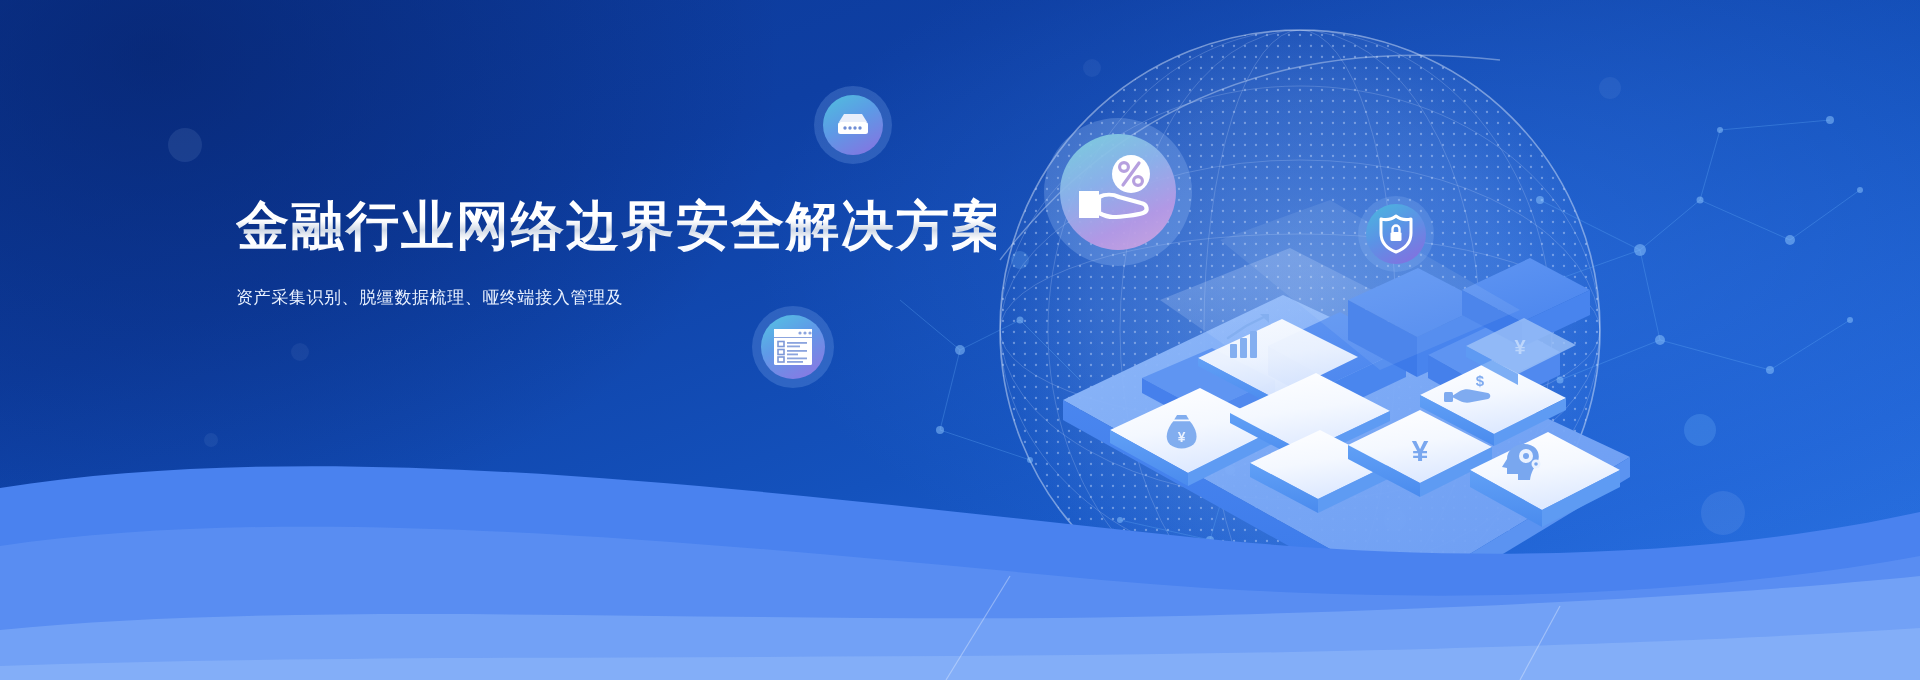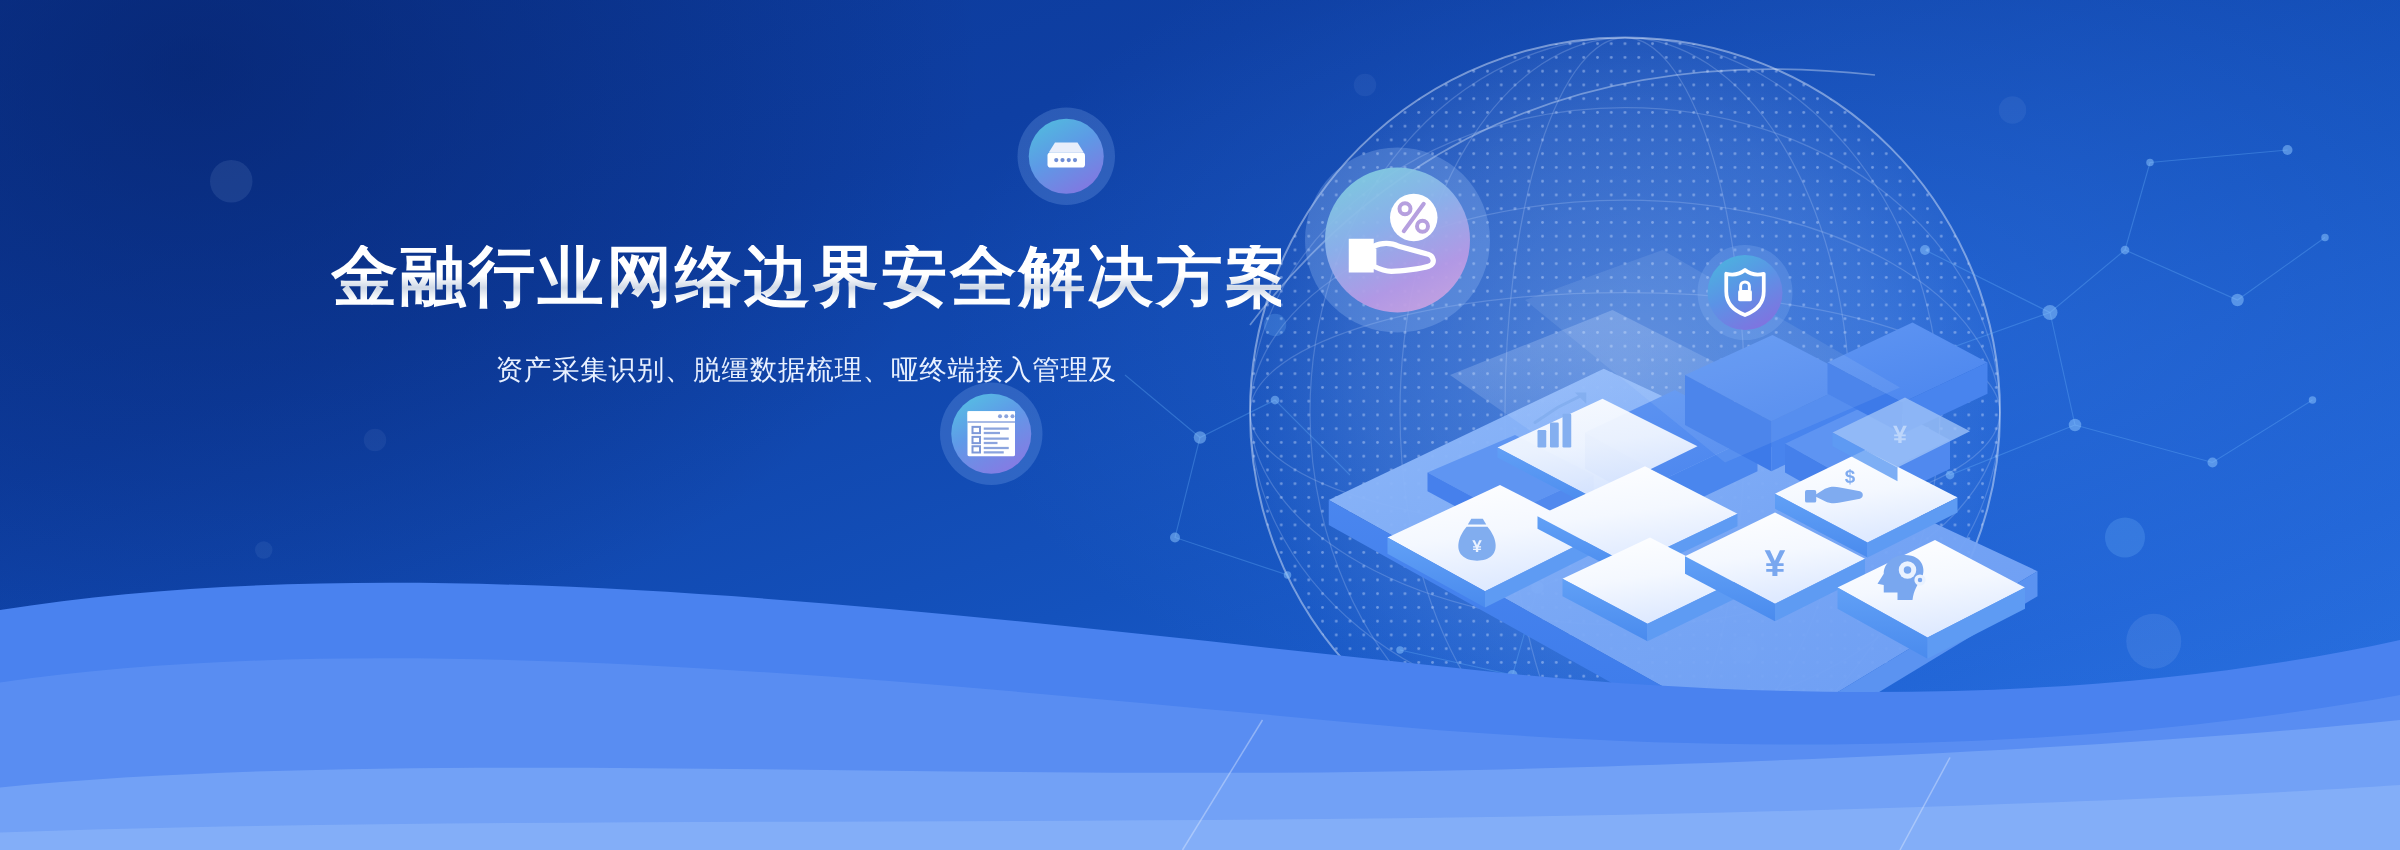--- a/index.html
+++ b/index.html
@@ -32,46 +32,44 @@
     border-radius: 50%;
     background: rgba(190,216,255,0.34);
   }
 
   
   .waves { position: absolute; left: 0; right: 0; bottom: 0; height: 300px; }
 
   
   .copy {
     position: absolute;
-    left: 265px;
+    left: 236px;
     top: 196px;
     width: 760px;
-    font-family: Liberation Mono, monospace;
   }
   .title {
     font-size: 53px;
     line-height: 1.12;
     font-weight: 700;
     letter-spacing: 2px;
     margin: 0 0 26px 0;
     background: linear-gradient(180deg, #ffffff 0%, #ffffff 42%, #cfd8e6 58%, #ffffff 74%, #f2f6ff 100%);
     -webkit-background-clip: text;
     background-clip: text;
     color: transparent;
     -webkit-text-fill-color: transparent;
     text-shadow: none;
     white-space: nowrap;
   }
   .subtitle {
     margin: 0;
     color: #e9f1ff;
-    font-size: 22px;
+    font-size: 17px;
     line-height: 34px;
     letter-spacing: 0.6px;
-    text-align: center;
   }
   .subtitle .line { display: block; }
   .subtitle .line.indent { padding-left: 14px; }
 
   
   .badge {
     position: absolute;
     border-radius: 50%;
     display: flex;
     align-items: center;

